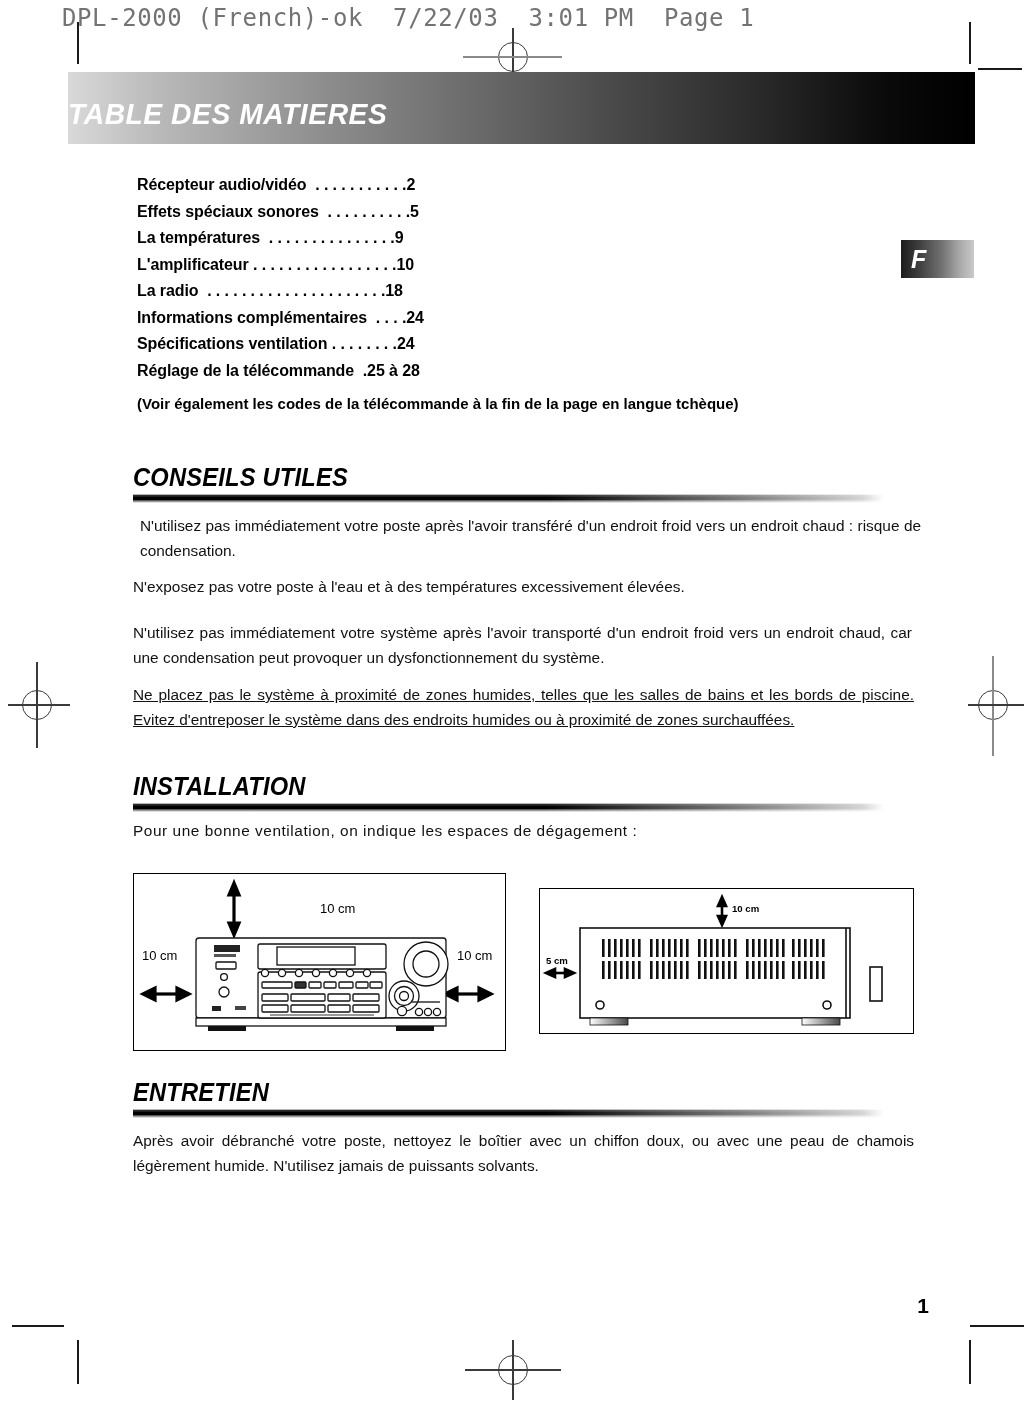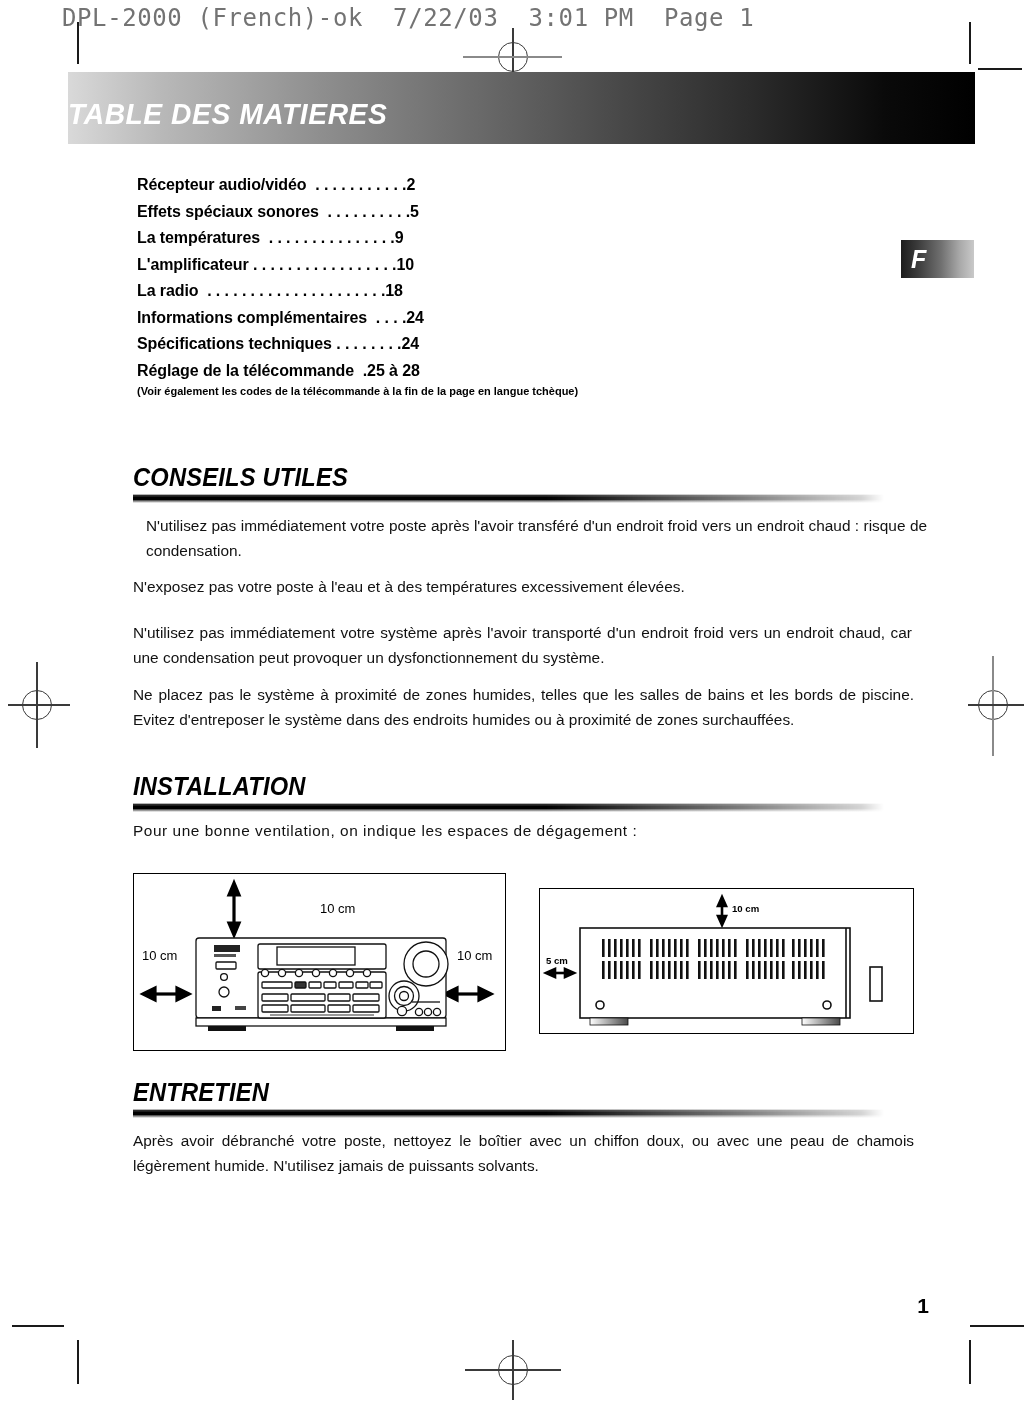--- a/index.html
+++ b/index.html
@@ -88,25 +88,25 @@
     display: block;
     font-size: 16px;
     font-weight: bold;
     color: #000;
     line-height: 26.5px;
     white-space: pre;
     letter-spacing: -0.1px;
   }
   .toc-note {
     display: block;
-    font-size: 11px;
+    font-size: 15px;
     font-weight: bold;
     color: #000;
     line-height: 15px;
-    margin-top: 0px;
+    margin-top: 12px;
     white-space: nowrap;
   }
 
   
   .sec-head {
     position: absolute;
     font-size: 25.5px;
     font-weight: bold;
     font-style: italic;
     letter-spacing: 0.2px;
@@ -212,32 +212,32 @@
   <div class="ftab"></div>
   <div class="ftab-letter">F</div>
 
   <div class="toc">
     <span class="toc-row"><span>Récepteur audio/vidéo</span><span>  . . . . . . . . . . .</span><span>2</span></span>
     <span class="toc-row"><span>Effets spéciaux sonores</span><span>  . . . . . . . . . .</span><span>5</span></span>
     <span class="toc-row"><span>La températures</span><span>  . . . . . . . . . . . . . . .</span><span>9</span></span>
     <span class="toc-row"><span>L'amplificateur</span><span> . . . . . . . . . . . . . . . . .</span><span>10</span></span>
     <span class="toc-row"><span>La radio</span><span>  . . . . . . . . . . . . . . . . . . . . .</span><span>18</span></span>
     <span class="toc-row"><span>Informations complémentaires</span><span>  . . . .</span><span>24</span></span>
-    <span class="toc-row"><span>Spécifications techniques</span><span> . . . . . . . .</span><span>24</span></span>
+    <span class="toc-row"><span>Spécifications ventilation</span><span> . . . . . . . .</span><span>24</span></span>
     <span class="toc-row"><span>Réglage de la télécommande</span><span>  .</span><span>25 à 28</span></span>
     <span class="toc-note">(Voir également les codes de la télécommande à la fin de la page en langue tchèque)</span>
   </div>
 
   <div class="sec-head" style="left:133px; top:463px;">CONSEILS UTILES</div>
   <div class="sec-rule" style="left:133px; top:494px; width:751px;"></div>
 
-  <div class="para" style="left:146px; top:513px; width:781px;">N'utilisez pas immédiatement votre poste après l'avoir transféré d'un endroit froid vers un endroit chaud : risque de condensation.</div>
+  <div class="para" style="left:140px; top:513px; width:781px;">N'utilisez pas immédiatement votre poste après l'avoir transféré d'un endroit froid vers un endroit chaud : risque de condensation.</div>
   <div class="para" style="left:133px; top:620px; width:779px;">N'utilisez pas immédiatement votre système après l'avoir transporté d'un endroit froid vers un endroit chaud, car une condensation peut provoquer un dysfonctionnement du système.</div>
   <div class="para nojust" style="left:133px; top:574px; width:781px;">N'exposez pas votre poste à l'eau et à des températures excessivement élevées.</div>
-  <div class="para" style="left:133px; top:682px; width:781px;">Ne placez pas le système à proximité de zones humides, telles que les salles de bains et les bords de piscine. Evitez d'entreposer le système dans des endroits humides ou à proximité de zones surchauffées.</div>
+  <div class="para" style="left:133px; top:682px; width:781px;text-decoration:underline;">Ne placez pas le système à proximité de zones humides, telles que les salles de bains et les bords de piscine. Evitez d'entreposer le système dans des endroits humides ou à proximité de zones surchauffées.</div>
 
   <div class="sec-head" style="left:133px; top:772px;">INSTALLATION</div>
   <div class="sec-rule" style="left:133px; top:803px; width:751px;"></div>
   <div class="para spaced nojust" style="left:133px; top:818px; width:781px;">Pour une bonne ventilation, on indique les espaces de dégagement :</div>
 
   <div class="diagram-box" style="left:133px; top:873px; width:373px; height:178px;">
     <svg width="371" height="176" viewBox="0 0 371 176" style="display:block;">
 
       <g stroke="#000" stroke-width="3.2" fill="#000">
         <line x1="100" y1="16" x2="100" y2="54"></line>

